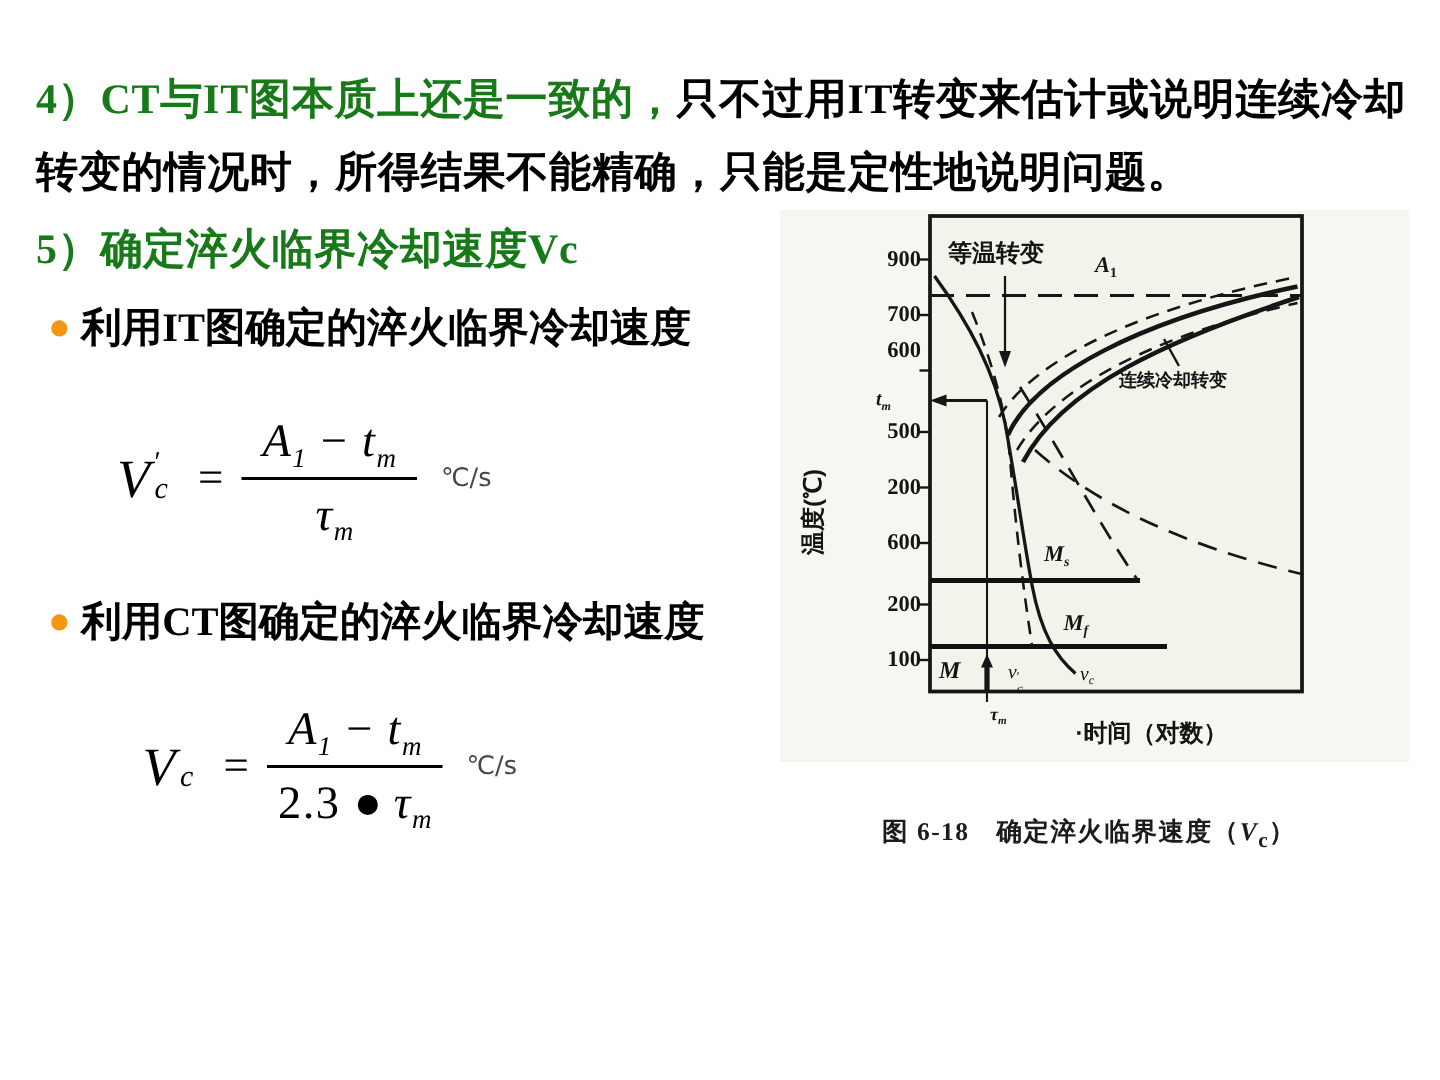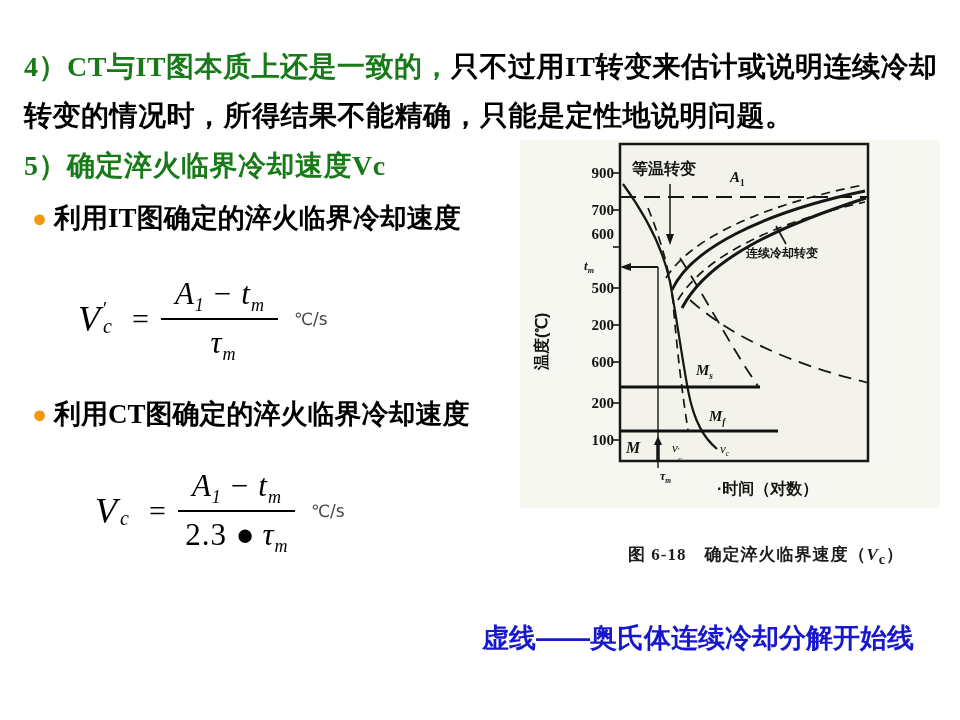--- a/index.html
+++ b/index.html
@@ -49,21 +49,21 @@
          font-size:15px;font-weight:700;font-family:"Liberation Serif",serif;color:#141414;}
   .lbl-sub{font-size:.62em;vertical-align:-.38em;font-style:italic;}
   .yaxis-title{position:absolute;left:12px;top:230px;transform:rotate(-90deg);
                transform-origin:left top;font-size:16px;}
   .vc-stack{display:inline-flex;flex-direction:column;width:8px;vertical-align:-2px;}
   .vc-sup{font-size:9px;line-height:7px;font-style:normal;}
   .vc-sub{font-size:9px;line-height:9px;font-style:italic;}
 
   
   .caption{position:absolute;left:588px;top:543px;font-size:17px;font-weight:600;
-           color:#1c1c1c;letter-spacing:1px;font-family:"Liberation Serif",serif;margin-left:40px;}
+           color:#1c1c1c;letter-spacing:1px;font-family:"Liberation Serif",serif;}
   .cap-line{height:38px;}
   .cap-line.l2{margin-left:97px;}
   .cap-v i{font-style:italic;}
 
   
   .legend{position:absolute;left:482px;top:620px;color:#1717cc;font-size:27px;
           font-weight:700;line-height:37px;font-family:"Liberation Sans",sans-serif;}
 </style>
 </head>
 <body>
@@ -196,16 +196,15 @@
         </span></span>
     <span class="fig-label ser-i" style="left:200px;top:301px;font-size:13px;font-weight:400;"><span>v</span><span class="lbl-sub">c</span></span>
     <span class="fig-label ser-i" style="left:126px;top:329px;font-size:12px;margin-left:14px;"><span>τ</span><span class="lbl-sub">m</span></span>
   </div>
 
   <div class="caption">
     <div class="cap-line"><span>图 6-18　确定淬火临界速度（</span><span class="cap-v"><i>V</i><sub>c</sub></span><span>）</span></div>
   </div>
 
   <div class="legend">
-    <div>虚线——奥氏体连续冷却分解开始线</div>
   </div>
 
 </div>
 
 </body></html>

